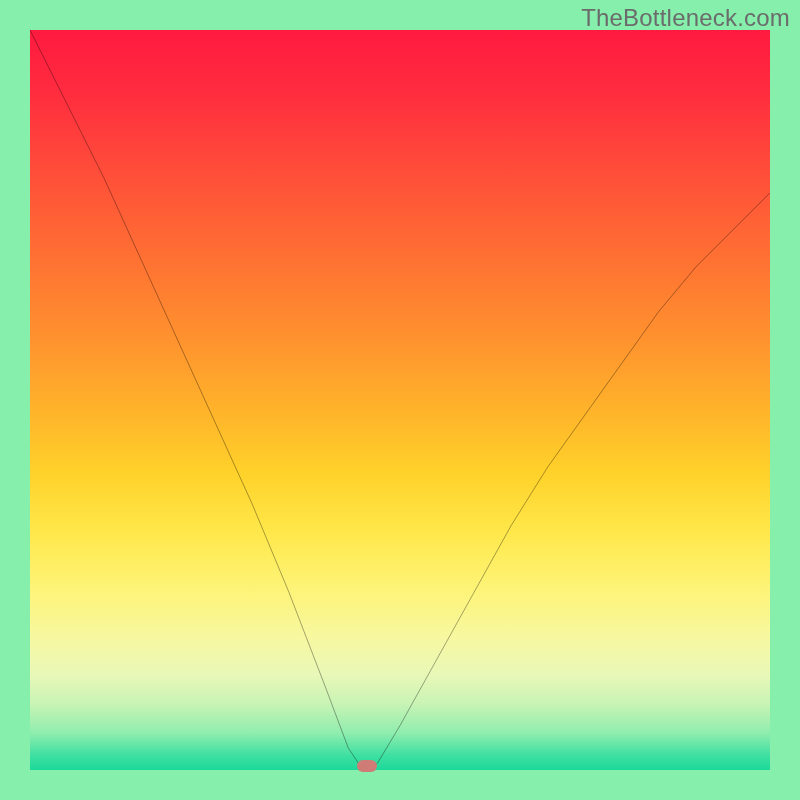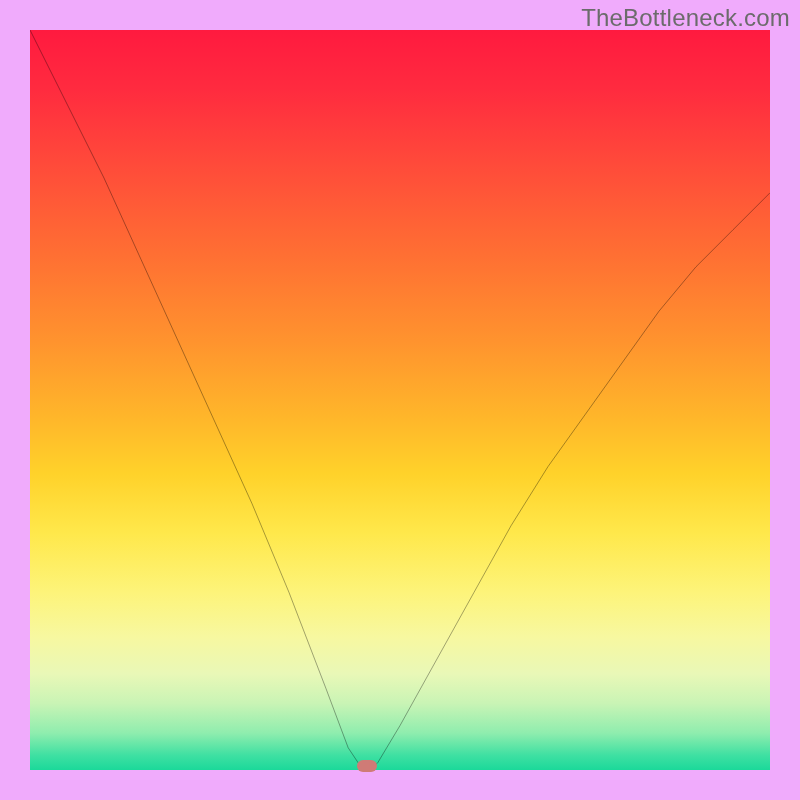--- a/index.html
+++ b/index.html
@@ -8,21 +8,21 @@
     width: 800px;
     height: 800px;
     background: #000;
     overflow: hidden;
     font-family: Arial, Helvetica, sans-serif;
   }
   .frame {
     position: relative;
     width: 800px;
     height: 800px;
-    background: #f0abfc;
+    background: #86efac;
   }
   .watermark {
     position: absolute;
     top: 4px;
     right: 10px;
     color: #6b6b6b;
     font-size: 24px;
     font-weight: 500;
     letter-spacing: 0.2px;
     z-index: 5;

